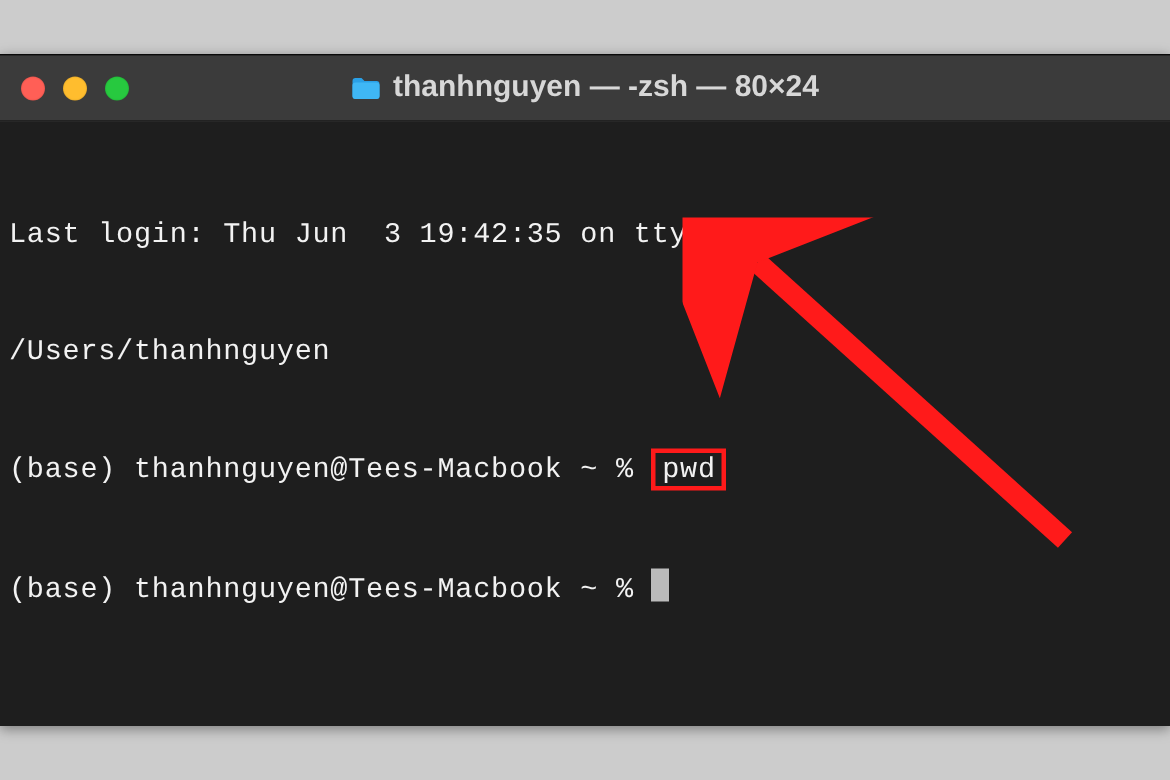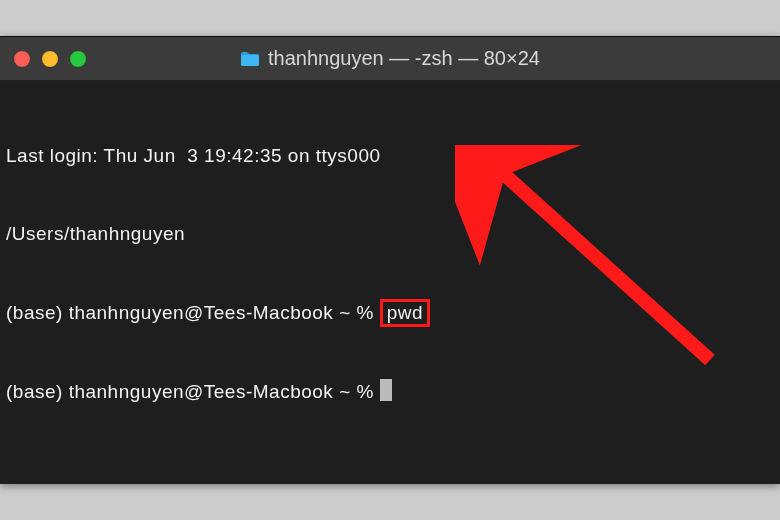--- a/index.html
+++ b/index.html
@@ -34,38 +34,38 @@
       box-shadow: inset 0 0 1px rgba(0,0,0,0.3);
     }
     .tl-close    { background: #ff5f56; }
     .tl-min      { background: #ffbd2e; }
     .tl-max      { background: #27c93f; }
     .title-center {
       position: absolute;
       left: 0; right: 0;
       text-align: center;
       color: #d7d7d7;
-      font-weight: 400;
+      font-weight: 700;
       font-size: 20px;
       font-family: -apple-system, "Helvetica Neue", Arial, sans-serif;
       pointer-events: none;
       display: flex;
       justify-content: center;
       align-items: center;
       gap: 8px;
     }
     .folder-icon svg { display: block; }
     .terminal-body {
       padding: 10px 6px;
       color: #f2f2f2;
       font-size: 19px;
       line-height: 26px;
       letter-spacing: 0.5px;
       white-space: pre;
-      font-family: Liberation Sans, sans-serif;
+      font-family: Liberation Mono, monospace;
     }
     .line { display: block; }
     .cmd-highlight {
       border: 3px solid #ff1a1a;
       padding: 0 4px;
       display: inline-block;
       line-height: 22px;
     }
     .cursor-block {
       display: inline-block;

